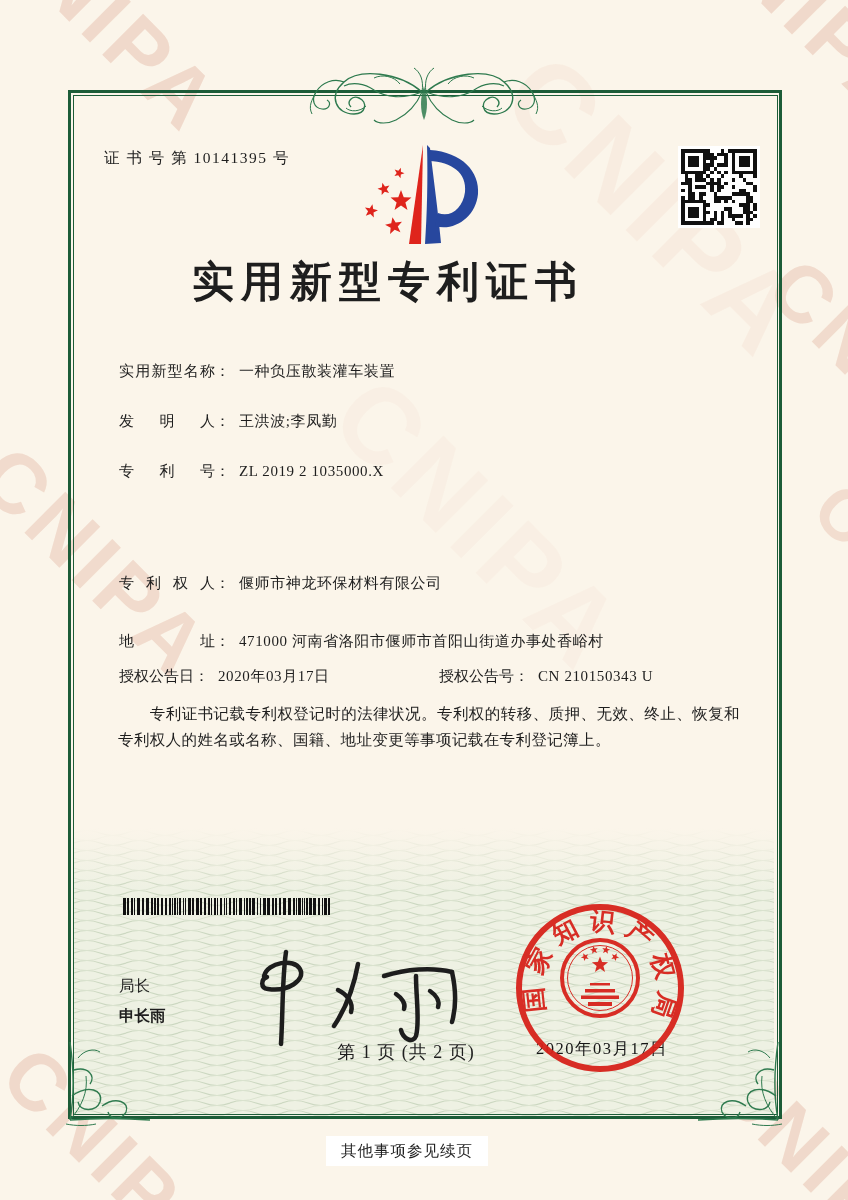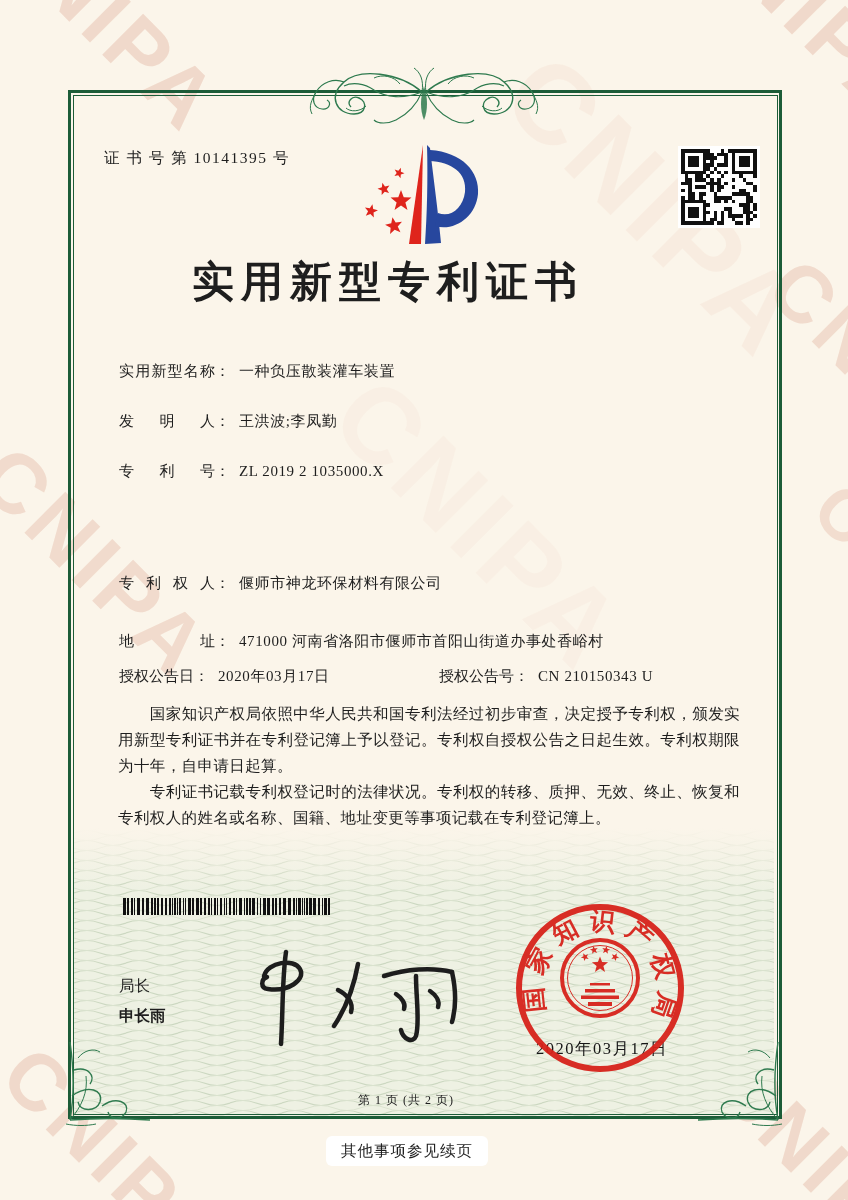--- a/index.html
+++ b/index.html
@@ -56,25 +56,25 @@
   
   .barcode{position:absolute;left:123px;top:898px;z-index:4;}
   .sig-title{position:absolute;left:119px;top:976px;font-size:15.5px;
              font-family:"Liberation Sans","DejaVu Sans",sans-serif;z-index:4;}
   .sig-name{position:absolute;left:119px;top:1006px;font-size:15.5px;
             font-family:"Liberation Sans","DejaVu Sans",sans-serif;z-index:4;font-weight:bold;}
   .signature{position:absolute;left:250px;top:946px;z-index:4;}
   .grant-date{position:absolute;left:524px;top:1038px;width:156px;text-align:center;
               font-size:16.5px;letter-spacing:1.5px;color:#161616;z-index:4;}
   .seal{position:absolute;left:506px;top:894px;z-index:5;opacity:.95;}
-  .page-no{position:absolute;left:0;top:1092px;width:812px;text-align:center;
-           font-size:12px;letter-spacing:1px;z-index:4;}
+  .page-no{position:absolute;left:0;top:1040px;width:812px;text-align:center;
+           font-size:18px;letter-spacing:1px;z-index:4;}
   .cont-box{position:absolute;left:326px;top:1136px;width:162px;height:30px;
             background:#ffffff;text-align:center;line-height:30px;font-size:15.5px;
-            letter-spacing:1px;z-index:4;border-radius:6px;}
+            letter-spacing:1px;z-index:4;}
 </style>
 </head>
 <body>
 
 <div class="page">
 
   <div class="wm wm1">CNIPA</div>
   <div class="wm wm2">CNIPA</div>
   <div class="wm wm3">CNIPA</div>
   <div class="wm wm4">CNIPA</div>
@@ -405,21 +405,20 @@
     <span class="lbl">地址</span><span class="colon">：</span><span class="val">471000 河南省洛阳市偃师市首阳山街道办事处香峪村</span>
   </div>
   <div class="row r6">
     <span class="lbl lbl-n">授权公告日</span><span class="colon">：</span><span class="val">2020年03月17日</span>
     <span class="pair2">
       <span class="lbl lbl-n">授权公告号</span><span class="colon">：</span><span class="val">CN 210150343 U</span>
     </span>
   </div>
 
   <div class="paras">
-    <p>国家知识产权局依照中华人民共和国专利法经过初步审查，决定授予专利权，颁发实用新型专利证书并在专利登记簿上予以登记。专利权自授权公告之日起生效。专利权期限为十年，自申请日起算。</p>
     <p>专利证书记载专利权登记时的法律状况。专利权的转移、质押、无效、终止、恢复和专利权人的姓名或名称、国籍、地址变更等事项记载在专利登记簿上。</p>
   </div>
 
   <svg class="barcode" id="barcode-svg" width="213" height="17" viewBox="0 0 213 17">
       <rect x="0" y="0" width="3" height="17" fill="#111"></rect>
       <rect x="4" y="0" width="2" height="17" fill="#111"></rect>
       <rect x="8" y="0" width="2" height="17" fill="#111"></rect>
       <rect x="11" y="0" width="1" height="17" fill="#111"></rect>
       <rect x="14" y="0" width="3" height="17" fill="#111"></rect>
       <rect x="19" y="0" width="2" height="17" fill="#111"></rect>

